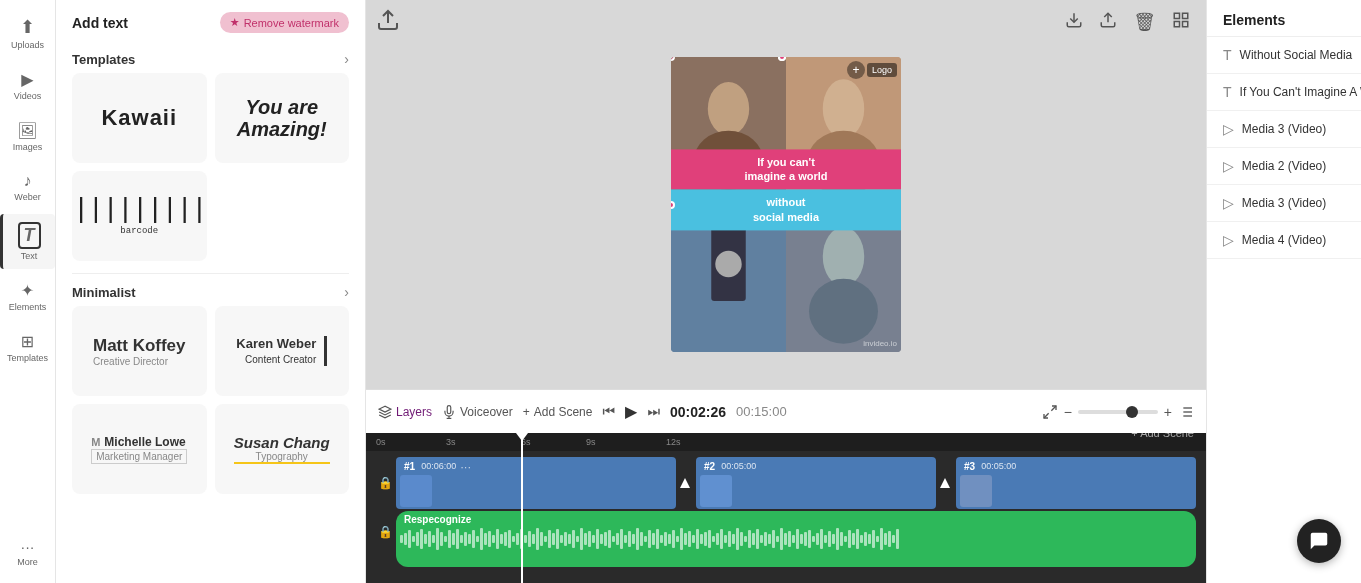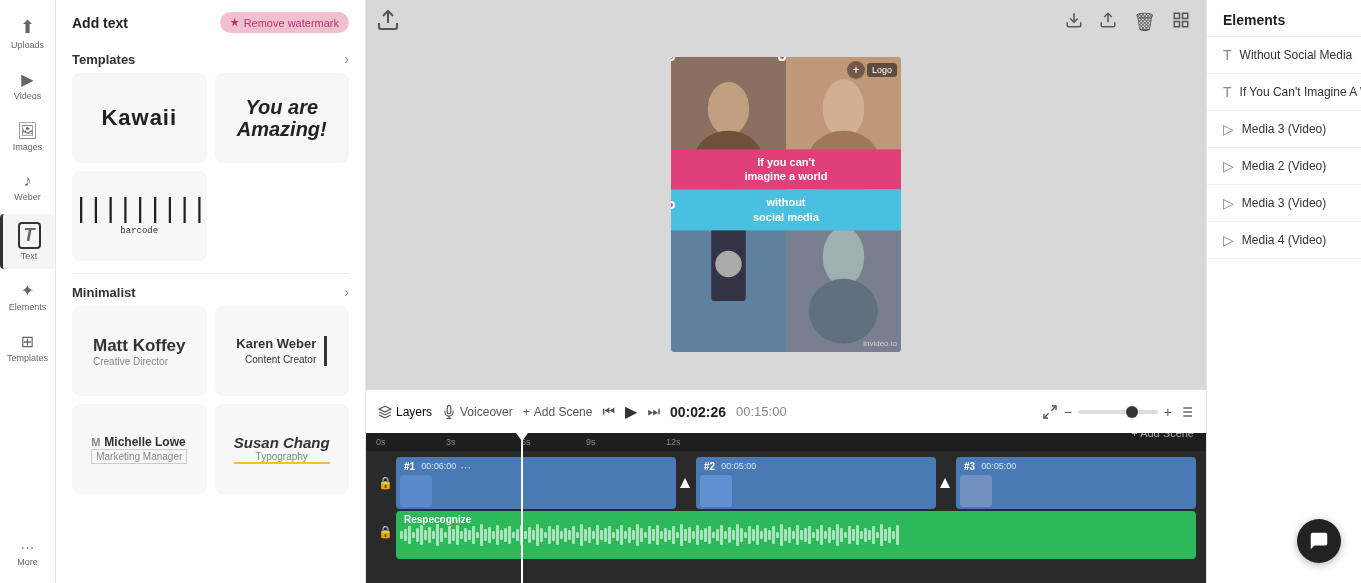--- a/index.html
+++ b/index.html
@@ -273,21 +273,21 @@
     }
     .zoom-thumb {
       position: absolute;
       right: 20px;
       top: -4px;
       width: 12px;
       height: 12px;
       background: #333;
       border-radius: 50%;
     }
-    .layers-btn { font-size: 12px; background: none; border: none; cursor: pointer; color: #000000; display: flex; align-items: center; gap: 4px; }
+    .layers-btn { font-size: 12px; background: none; border: none; cursor: pointer; color: #701a75; display: flex; align-items: center; gap: 4px; }
     .voiceover-btn { font-size: 12px; background: none; border: none; cursor: pointer; color: #555; display: flex; align-items: center; gap: 4px; }
     .add-scene-btn { font-size: 12px; background: none; border: none; cursor: pointer; color: #555; display: flex; align-items: center; gap: 4px; }
     .prev-btn, .next-btn { background: none; border: none; cursor: pointer; font-size: 14px; color: #555; }
 
     
     .timeline {
       background: #2a2a2a;
       height: 150px;
       flex-shrink: 0;
       position: relative;
@@ -397,22 +397,22 @@
       justify-content: center;
       color: #fff;
       font-size: 10px;
       flex-shrink: 0;
       z-index: 5;
     }
 
     
     .audio-track-content {
       flex: 1;
-      height: 48px;
-      border-radius: 4px;
+      height: 56px;
+      border-radius: 12px;
       background: #2db85a;
       position: relative;
       overflow: hidden;
       display: flex;
       align-items: flex-end;
     }
     .audio-label {
       position: absolute;
       top: 3px;
       left: 8px;

